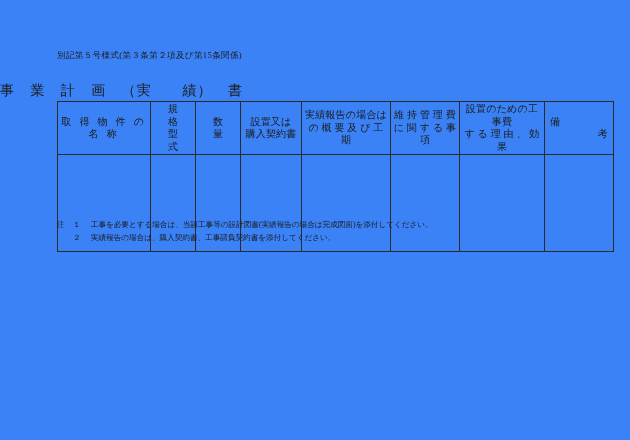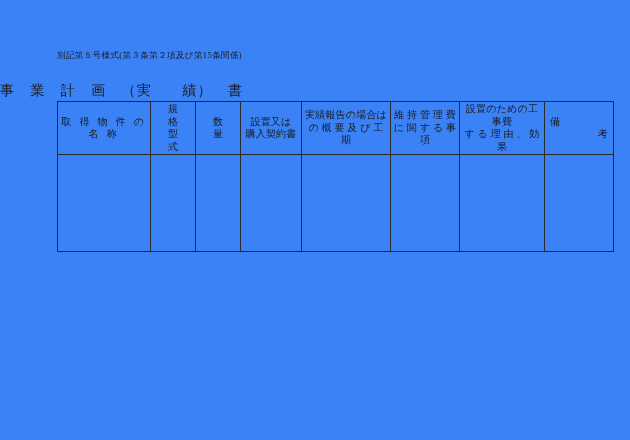--- a/index.html
+++ b/index.html
@@ -179,14 +179,26 @@
         <td class="col-3"></td>
         <td class="col-4"></td>
         <td class="col-5"></td>
         <td class="col-6"></td>
         <td class="col-7"></td>
         <td class="col-8"></td>
       </tr>
     </tbody>
   </table>
 
+  <div class="notes">
+    <div class="note-row">
+      <span class="note-label">注</span>
+      <span class="note-num">１</span>
+      <span>工事を必要とする場合は、当該工事等の設計図書(実績報告の場合は完成図面)を添付してください。</span>
+    </div>
+    <div class="note-row">
+      <span class="note-label"></span>
+      <span class="note-num">２</span>
+      <span>実績報告の場合は、購入契約書、工事請負契約書を添付してください。</span>
+    </div>
+  </div>
 
 </div>
 
 </body></html>

